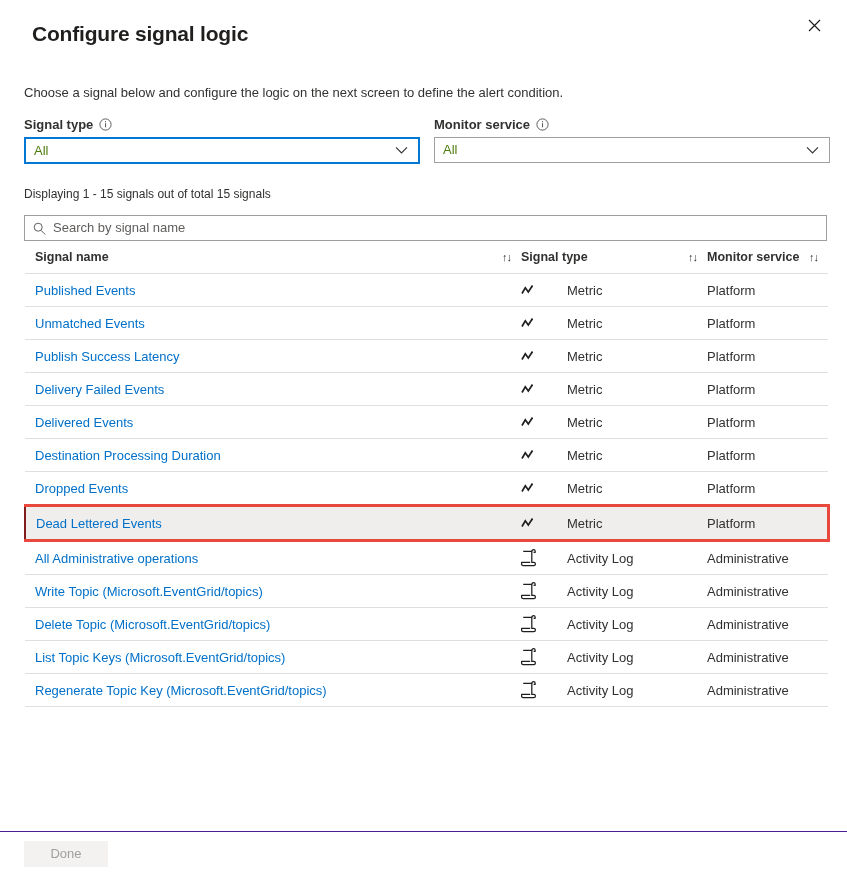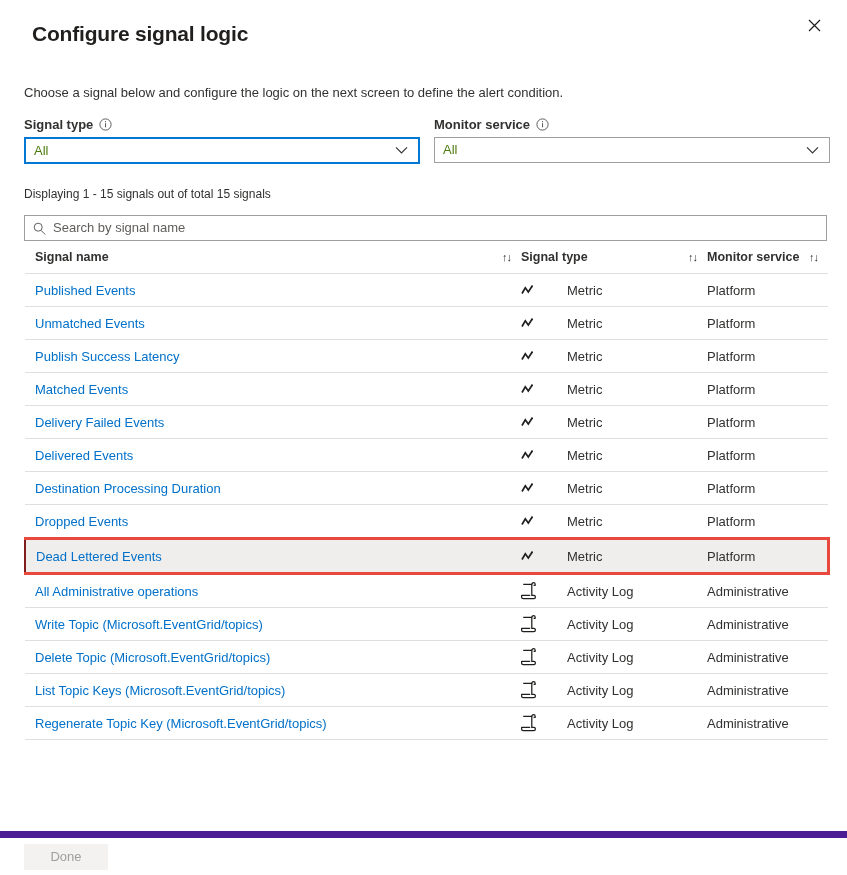--- a/index.html
+++ b/index.html
@@ -241,21 +241,21 @@
     border-top: 3px solid #e8493c;
     border-bottom: 3px solid #e8493c;
     height: 32px;
   }
   tr.row-highlighted td:first-child { border-left: 2px solid #7f1d1d; }
   tr.row-highlighted td:last-child  { border-right: 3px solid #e8493c; }
 
   
   .blade-footer {
     flex: 0 0 auto;
-    border-top: 7px solid #4c1d95;
+    border-top: 1px solid #4c1d95;
     height: 44px;
     display: flex;
     align-items: center;
     padding: 0 24px;
     box-sizing: border-box;
   }
   .done-button {
     min-width: 84px;
     height: 26px;
     background: #f3f2f1;
@@ -414,35 +414,20 @@
                     <path d="M1 9.5 L4.3 3.8 L7.3 8.0 L11.2 2.0" stroke="#201f1e" stroke-width="1.7" fill="none" stroke-linejoin="miter"></path>
                     <path d="M10.0 1.6 L12.0 1.4 L11.9 3.6 Z" fill="#201f1e"></path>
                   </svg>
                 </span>
                 <span class="type-label">Metric</span>
               </div>
             </td>
             <td><span class="monitor-cell">Platform</span></td>
           </tr>
           <tr class="row-normal">
-            <td><a class="signal-link cell-pad-name">Matched Events</a></td>
-            <td>
-              <div class="type-cell">
-                <span class="type-icon">
-                  <svg width="16" height="13" viewBox="0 0 16 13" aria-hidden="true">
-                    <path d="M1 9.5 L4.3 3.8 L7.3 8.0 L11.2 2.0" stroke="#201f1e" stroke-width="1.7" fill="none" stroke-linejoin="miter"></path>
-                    <path d="M10.0 1.6 L12.0 1.4 L11.9 3.6 Z" fill="#201f1e"></path>
-                  </svg>
-                </span>
-                <span class="type-label">Metric</span>
-              </div>
-            </td>
-            <td><span class="monitor-cell">Platform</span></td>
-          </tr>
-          <tr class="row-normal">
             <td><a class="signal-link cell-pad-name">Delivery Failed Events</a></td>
             <td>
               <div class="type-cell">
                 <span class="type-icon">
                   <svg width="16" height="13" viewBox="0 0 16 13" aria-hidden="true">
                     <path d="M1 9.5 L4.3 3.8 L7.3 8.0 L11.2 2.0" stroke="#201f1e" stroke-width="1.7" fill="none" stroke-linejoin="miter"></path>
                     <path d="M10.0 1.6 L12.0 1.4 L11.9 3.6 Z" fill="#201f1e"></path>
                   </svg>
                 </span>
                 <span class="type-label">Metric</span>

